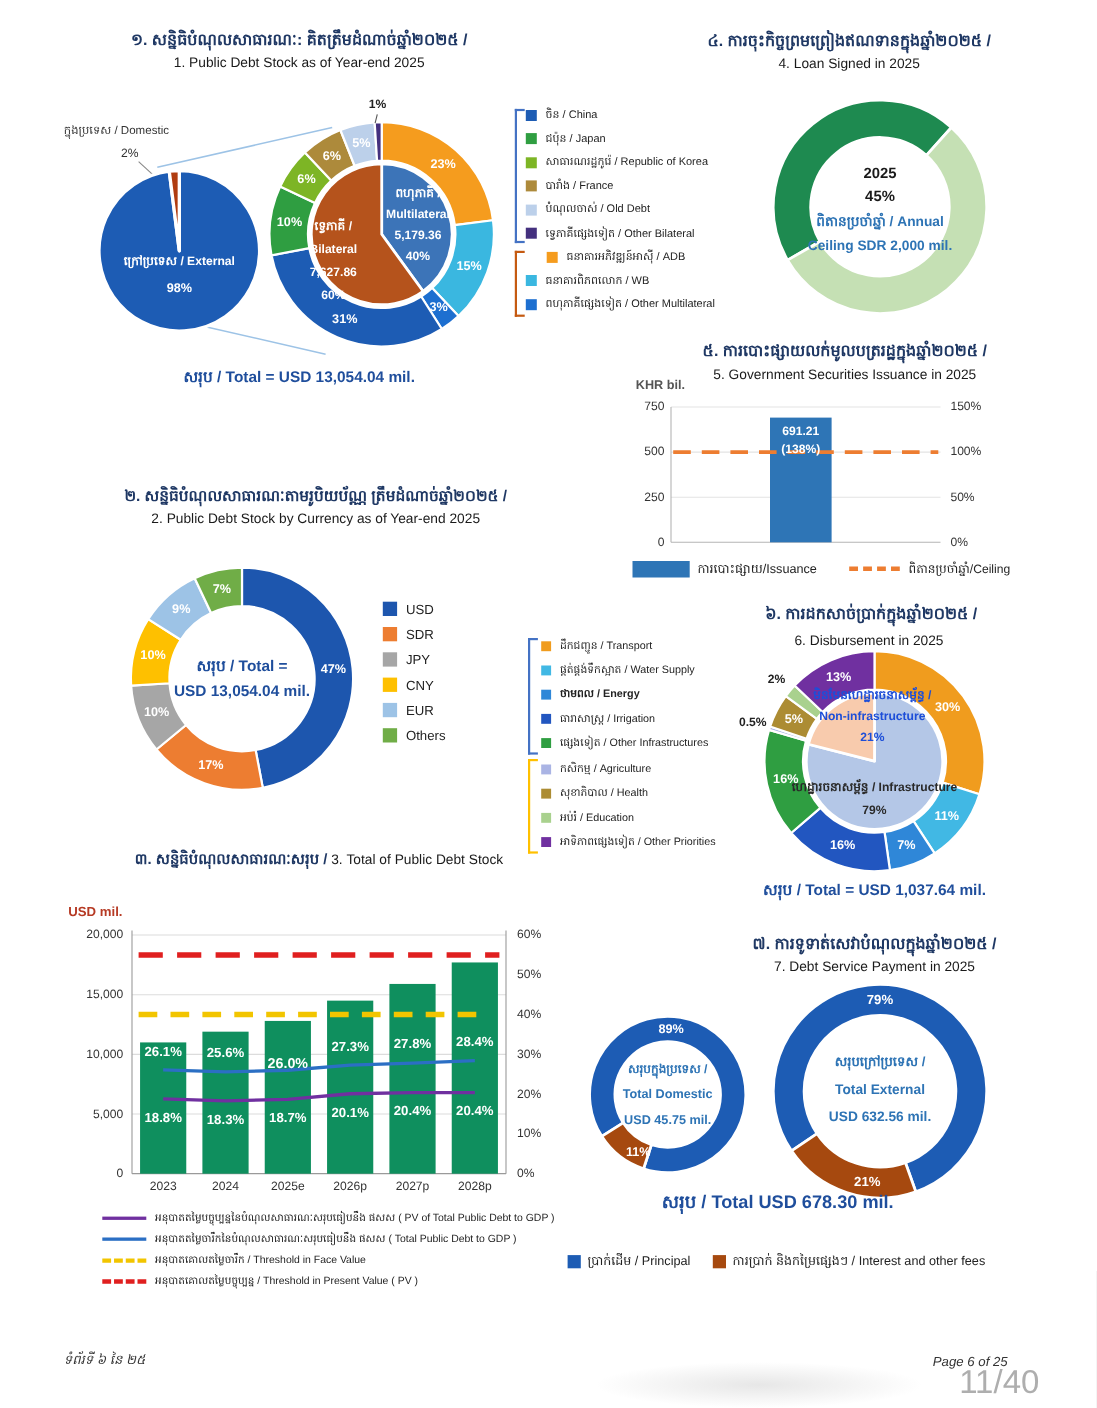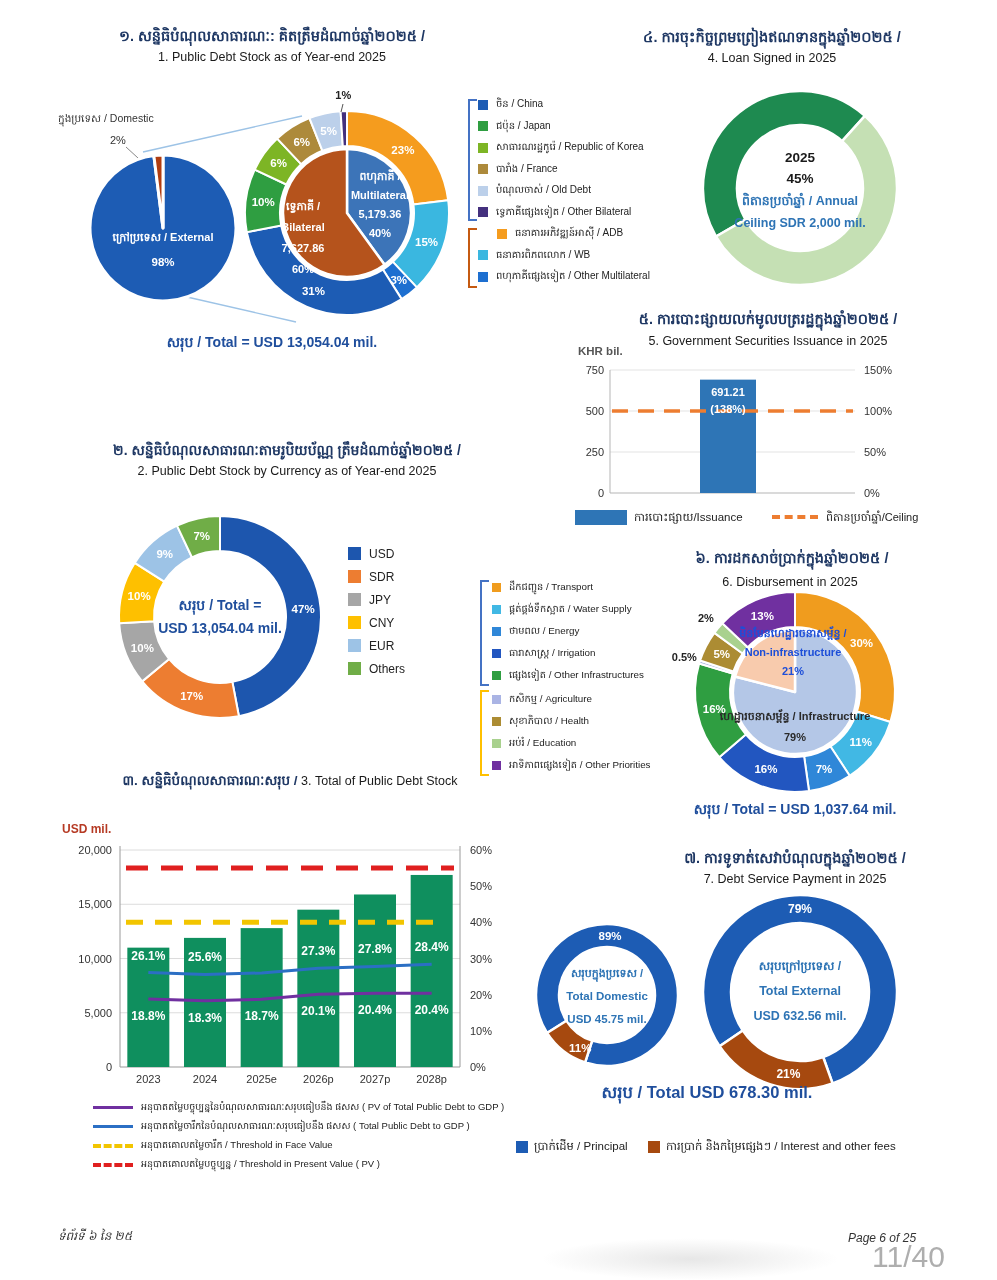--- a/index.html
+++ b/index.html
@@ -219,21 +219,21 @@
   <div class="bracket" style="left:480px;top:690px;height:82px;border-color:#ffc000;"></div>
   <div class="abs" id="c6-legend-infra" style="left:492px;top:576px;">
       <div class="lg-row" style="height: 22px;">
         <span class="sw" style="width: 9px; height: 9px; margin-right: 8px; background: rgb(240, 156, 30);"></span>
         <span class="lg-t" style="font-size: 9.8px; white-space: nowrap;">ដឹកជញ្ជូន / Transport</span>
       </div>
       <div class="lg-row" style="height: 22px;">
         <span class="sw" style="width: 9px; height: 9px; margin-right: 8px; background: rgb(65, 184, 228);"></span>
         <span class="lg-t" style="font-size: 9.8px; white-space: nowrap;">ផ្គត់ផ្គង់ទឹកស្អាត / Water Supply</span>
       </div>
-      <div class="lg-row" style="height: 22px;">
+      <div class="lg-row" style="height: 22px; font-weight: bold;">
         <span class="sw" style="width: 9px; height: 9px; margin-right: 8px; background: rgb(47, 135, 216);"></span>
         <span class="lg-t" style="font-size: 9.8px; white-space: nowrap;">ថាមពល / Energy</span>
       </div>
       <div class="lg-row" style="height: 22px;">
         <span class="sw" style="width: 9px; height: 9px; margin-right: 8px; background: rgb(34, 86, 192);"></span>
         <span class="lg-t" style="font-size: 9.8px; white-space: nowrap;">ធារាសាស្ត្រ / Irrigation</span>
       </div>
       <div class="lg-row" style="height: 22px;">
         <span class="sw" style="width: 9px; height: 9px; margin-right: 8px; background: rgb(47, 158, 65);"></span>
         <span class="lg-t" style="font-size: 9.8px; white-space: nowrap;">ផ្សេងទៀត / Other Infrastructures</span>
@@ -337,21 +337,21 @@
       <div class="seg-label" style="left: 860.745px; top: 741.838px;">11%</div>
       <div class="seg-label" style="left: 824.023px; top: 769.226px;">7%</div>
       <div class="seg-label" style="left: 765.977px; top: 769.226px;">16%</div>
       <div class="seg-label" style="left: 714.33px; top: 709.279px;">16%</div>
       <div class="seg-label out" style="left: 684.346px; top: 657.19px;">0.5%</div>
       <div class="seg-label" style="left: 721.698px; top: 654.144px;">5%</div>
       <div class="seg-label out" style="left: 705.945px; top: 617.668px;">2%</div>
       <div class="seg-label" style="left: 762.389px; top: 616.219px;">13%</div>
       <div class="seg-label" style="left: 148.333px; top: 955.605px; font-size: 12px;">26.1%</div>
       <div class="seg-label" style="left: 205px; top: 957.413px; font-size: 12px;">25.6%</div>
-      <div class="seg-label" style="left: 261.667px; top: 912px; font-size: 16px;">26.0%</div>
+      <div class="seg-label" style="left: 261.667px; top: 966px; font-size: 13px;">26.0%</div>
       <div class="seg-label" style="left: 318.333px; top: 951.265px; font-size: 12px;">27.3%</div>
       <div class="seg-label" style="left: 375px; top: 949.457px; font-size: 12px;">27.8%</div>
       <div class="seg-label" style="left: 431.667px; top: 947.287px; font-size: 12px;">28.4%</div>
       <div class="seg-label" style="left: 148.333px; top: 1016.01px; font-size: 12px;">18.8%</div>
       <div class="seg-label" style="left: 205px; top: 1017.82px; font-size: 12px;">18.3%</div>
       <div class="seg-label" style="left: 261.667px; top: 1016.37px; font-size: 12px;">18.7%</div>
       <div class="seg-label" style="left: 318.333px; top: 1011.3px; font-size: 12px;">20.1%</div>
       <div class="seg-label" style="left: 375px; top: 1010.22px; font-size: 12px;">20.4%</div>
       <div class="seg-label" style="left: 431.667px; top: 1010.22px; font-size: 12px;">20.4%</div>
       <div class="tk tr" style="left: 112px; top: 850px;">20,000</div>

